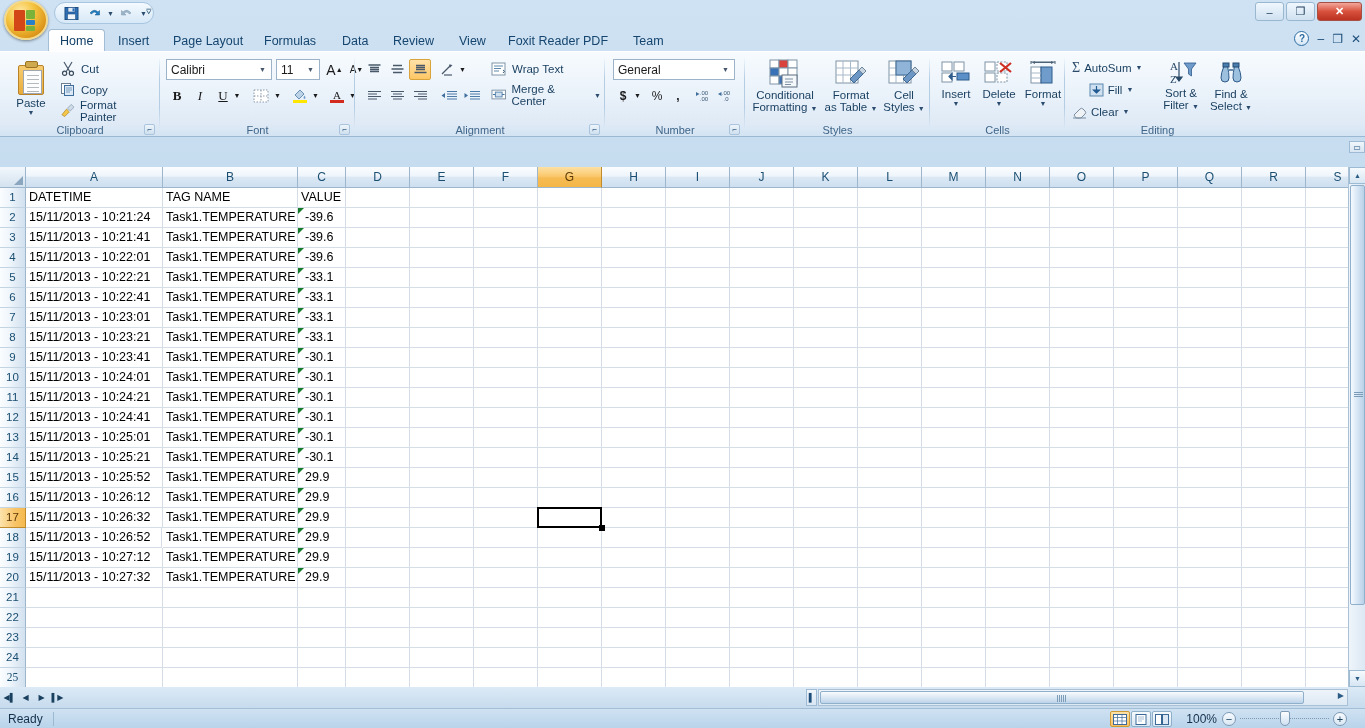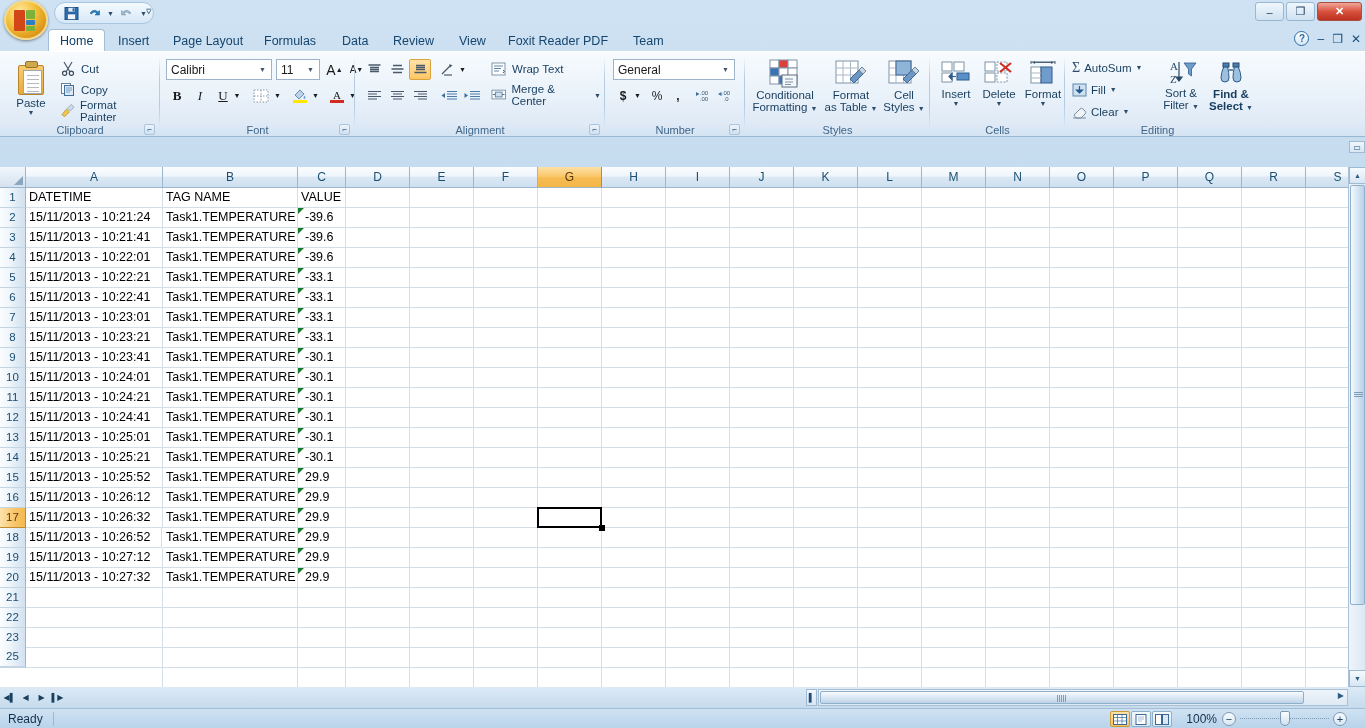--- a/index.html
+++ b/index.html
@@ -588,21 +588,21 @@
       </div>
       <div class="glabel">Cells</div>
     </div>
 
     <div class="group nolast" style="left:1065px; width:185px;">
       <div class="btn" style="position:absolute;left:4px;top:5px;width:86px;height:19px;padding-left:2px;">
         <span style="font-family:'Liberation Serif',serif;font-size:14px;color:#2a4a68;">Σ</span>
         <span class="lbl" style="margin-left:4px;">AutoSum</span>
         <span style="font-size:7px;color:#2b4c6f;margin-left:4px;">▼</span>
       </div>
-      <div class="btn" style="position:absolute;left:4px;top:27px;width:66px;height:19px;padding-left:2px;">
+      <div class="btn" style="position:absolute;left:12px;top:27px;width:66px;height:19px;padding-left:2px;justify-content:center;">
         <svg width="15" height="14" viewBox="0 0 15 14">
           <rect x="1" y="1" width="13" height="12" fill="#cfe0f0" stroke="#5d87ad"></rect>
           <path d="M7.5 3 v5 M4.5 7 l3 3 l3 -3z" stroke="#1f5a92" fill="#1f5a92" stroke-width="1.2"></path>
         </svg>
         <span class="lbl" style="margin-left:4px;">Fill</span>
         <span style="font-size:7px;color:#2b4c6f;margin-left:4px;">▼</span>
       </div>
       <div class="btn" style="position:absolute;left:4px;top:49px;width:74px;height:19px;padding-left:2px;">
         <svg width="15" height="14" viewBox="0 0 15 14">
           <path d="M2 10 l6 -6 q1.5 -1.5 3 0 l2 2 q1.5 1.5 0 3 l-4 4 H4 z" fill="#f0f3f6" stroke="#7b8ea1"></path>
@@ -619,21 +619,21 @@
           <path d="M14 3 v18 M11 18 l3 4 l3 -4z" stroke="#2a4a68" fill="#2a4a68" stroke-width="1.2"></path>
           <path d="M19 4 h12 l-4.5 6 v7 l-3 -2 v-5z" fill="#6f9ccb" stroke="#2f5c8c" stroke-width=".8"></path>
         </svg>
         <div class="lbl">Sort &amp;</div>
         <div class="lbl">
           <span>Filter</span>
           <span style="font-size:7px;color:#2b4c6f;">▼</span>
         </div>
       </div>
 
-      <div class="btn bigbtn" style="position:absolute;left:142px;top:4px;width:48px;height:64px;font-weight:bold;">
+      <div class="btn bigbtn" style="position:absolute;left:142px;top:4px;width:48px;height:64px;">
         <svg width="30" height="28" viewBox="0 0 30 28" style="margin:2px auto 0;">
           <path d="M8 6 q-3 7 -3 12 a4 4 0 0 0 8 0 q0 -5 -1.5 -12z" fill="#9cc0de" stroke="#2f5c8c"></path>
           <path d="M22 6 q3 7 3 12 a4 4 0 0 1 -8 0 q0 -5 1.5 -12z" fill="#9cc0de" stroke="#2f5c8c"></path>
           <rect x="7" y="3" width="6" height="4" fill="#4a7cae" stroke="#244a73"></rect>
           <rect x="17" y="3" width="6" height="4" fill="#4a7cae" stroke="#244a73"></rect>
           <path d="M13 10h4" stroke="#2f5c8c" stroke-width="1.4"></path>
         </svg>
         <div class="lbl">Find &amp;</div>
         <div class="lbl">
           <span>Select</span>
@@ -686,21 +686,21 @@
         <div class="rh" style="top: 280px;">15</div>
         <div class="rh" style="top: 300px;">16</div>
         <div class="rh sel" style="top: 320px;">17</div>
         <div class="rh" style="top: 340px;">18</div>
         <div class="rh" style="top: 360px;">19</div>
         <div class="rh" style="top: 380px;">20</div>
         <div class="rh" style="top: 400px;">21</div>
         <div class="rh" style="top: 420px;">22</div>
         <div class="rh" style="top: 440px;">23</div>
         <div class="rh" style="top: 460px;">24</div>
-        <div class="rh" style="top: 459px;">25</div>
+        <div class="rh" style="top: 480px; font-family: Liberation Serif, serif;">25</div>
       </div>
     <div class="cells" id="cells">
         <div class="cell" style="left: 0px; top: 0px; width: 137px;">DATETIME</div>
         <div class="cell" style="left: 137px; top: 0px; width: 135px;">TAG NAME</div>
         <div class="cell" style="left: 272px; top: 0px; width: 48px;">VALUE</div>
         <div class="cell" style="left: 320px; top: 0px; width: 64px;"></div>
         <div class="cell" style="left: 384px; top: 0px; width: 64px;"></div>
         <div class="cell" style="left: 448px; top: 0px; width: 64px;"></div>
         <div class="cell" style="left: 512px; top: 0px; width: 64px;"></div>
         <div class="cell" style="left: 576px; top: 0px; width: 64px;"></div>

